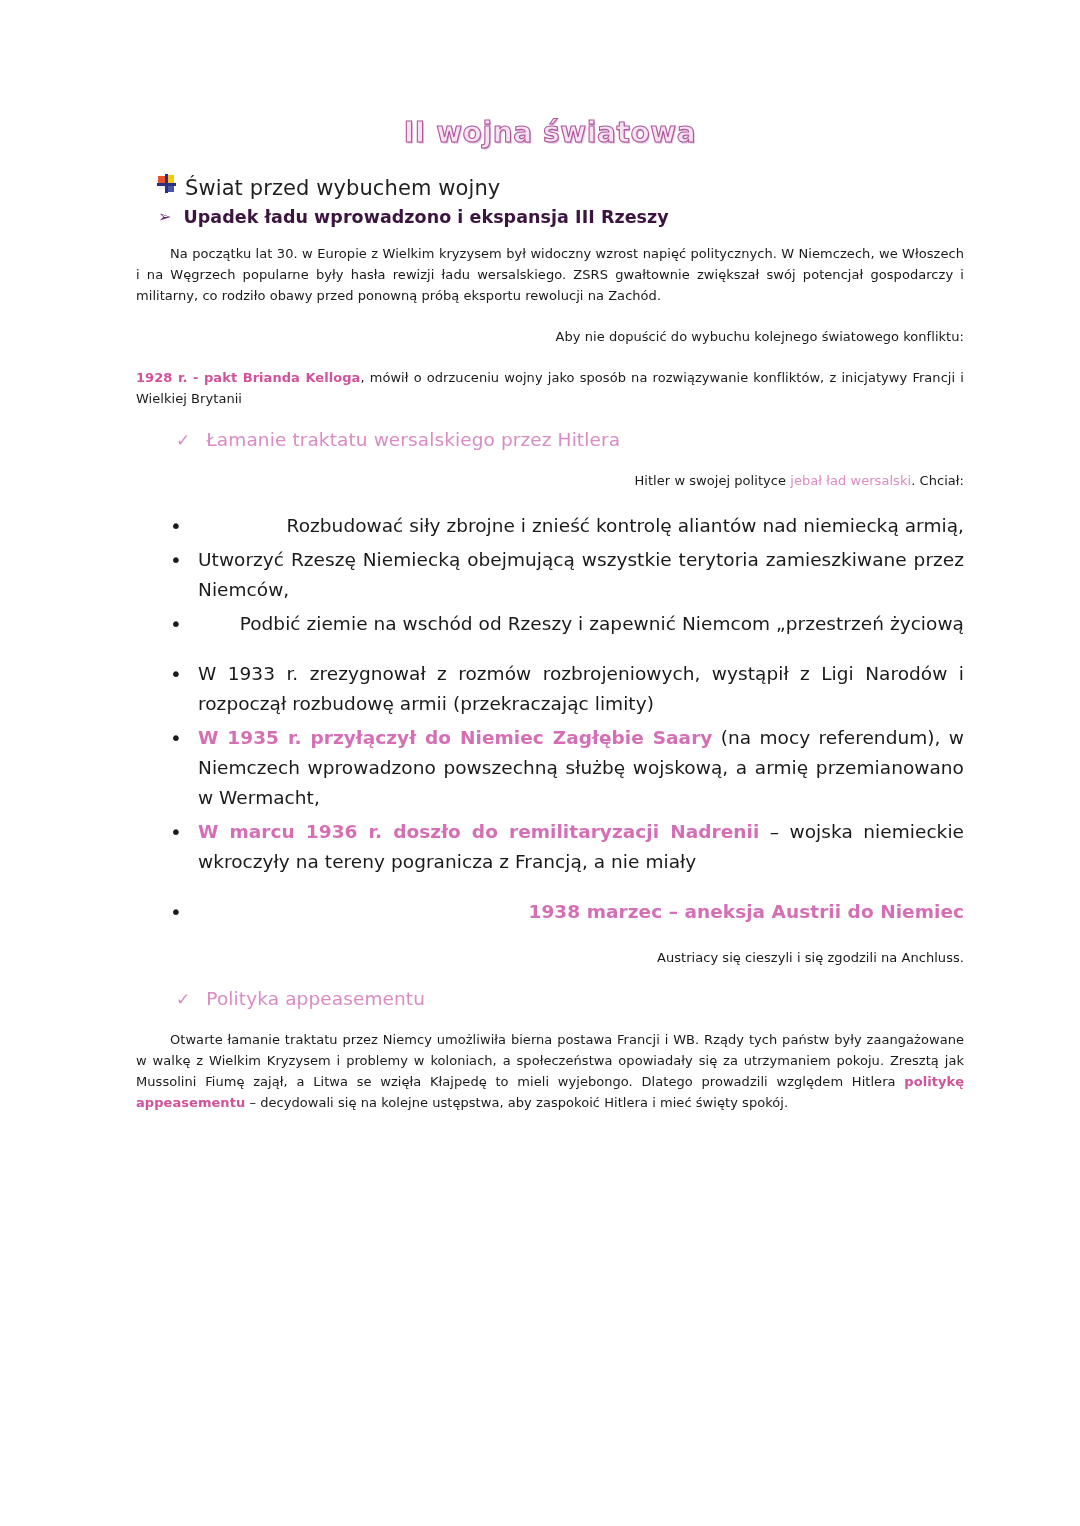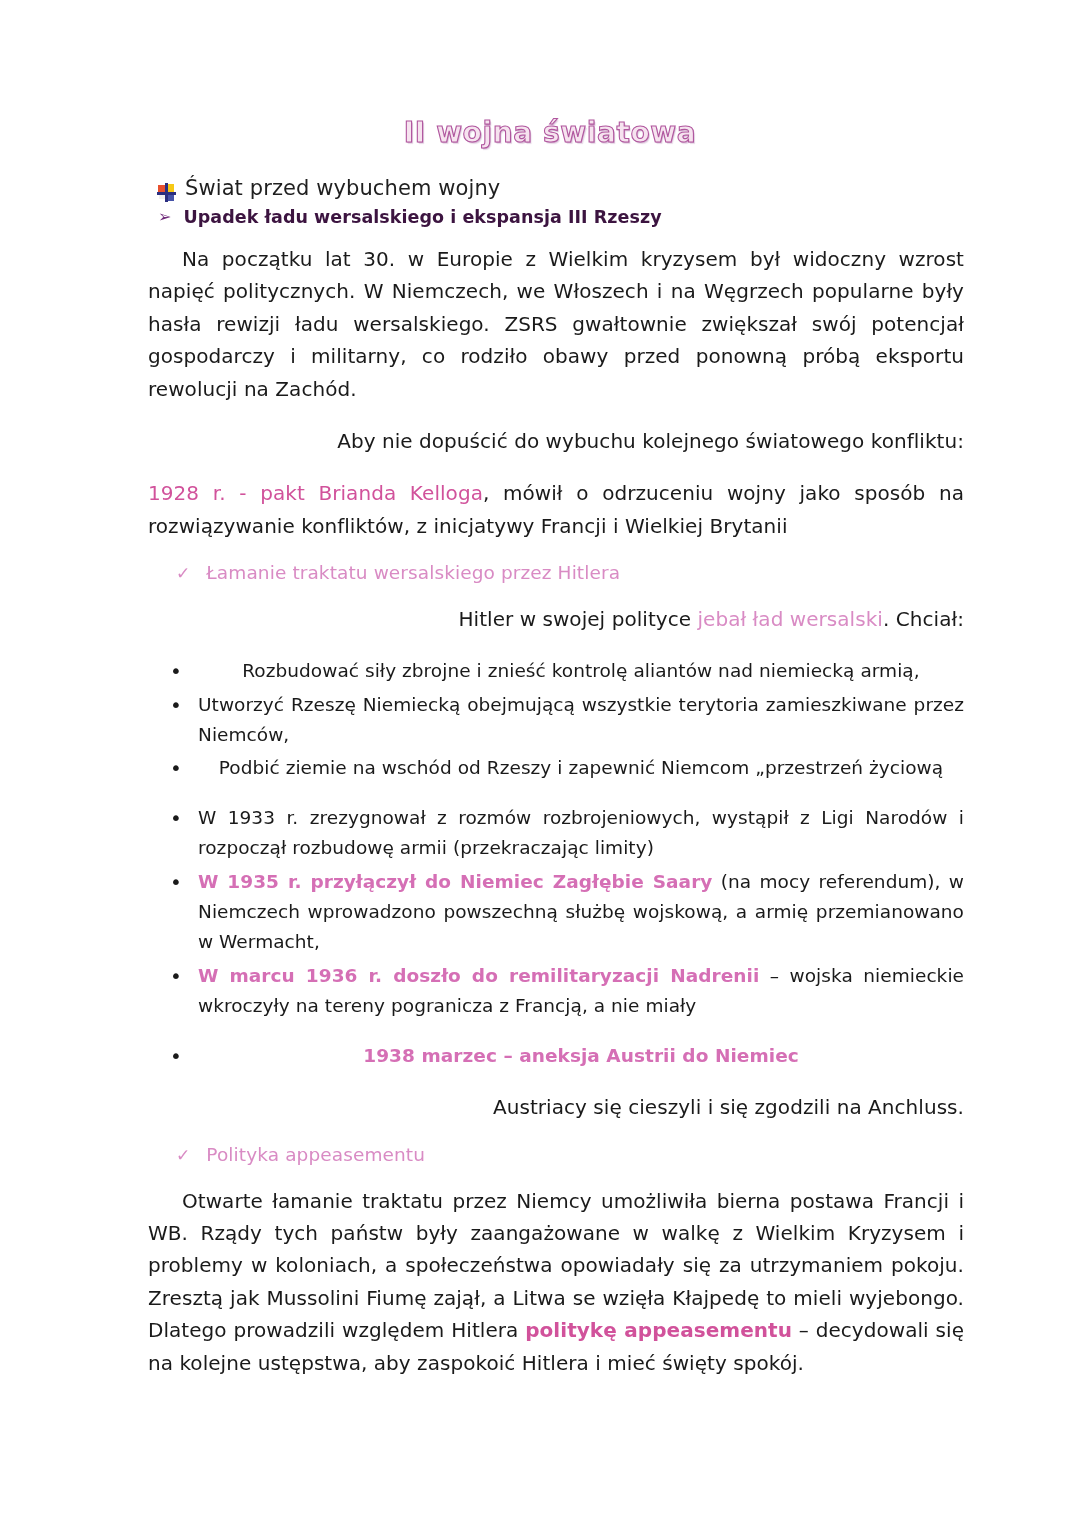--- a/index.html
+++ b/index.html
@@ -46,21 +46,21 @@
     color: #f6e3ef;
     -webkit-text-stroke: 1.1px #b0569e;
     text-shadow:
        0.8px 0.8px 0 rgba(150,60,140,0.30),
        1.6px 1.6px 1px rgba(120,40,120,0.18);
   }
 
   
   .h-lvl1 {
     display: flex;
-    align-items: flex-end;
+    align-items: flex-start;
     gap: 10px;
     margin: 0 0 6px 22px;
     font-size: 21px;
     font-weight: 400;
     color: #1f1f1f;
     letter-spacing: 0.1px;
   }
   .h-lvl1 .label { line-height: 1.25; }
 
   .icon-pinwheel {
@@ -112,33 +112,33 @@
   }
   .icon-check {
     color: #d98bc4;
     font-size: 17px;
     line-height: 1;
     flex: 0 0 auto;
   }
 
   
   p.para {
-    margin: 0 0 20px 12px;
-    font-size: 20px;
+    margin: 0 0 20px 0;
+    font-size: 13px;
     line-height: 1.62;
     text-align: justify;
     text-justify: inter-word;
     color: #1a1a1a;
     letter-spacing: 0.05px;
   }
   p.para.indent { text-indent: 34px; }
   p.para.flush  { text-align: right; }
 
   
-  .pink-bold   { color: #d1529b; font-weight: 400; }
+  .pink-bold   { color: #d1529b; font-weight: 700; }
   .pink-bold2  { color: #d56fb5; font-weight: 700; }
   .pink-light  { color: #d98bc4; font-weight: 400; }
   .pink-mid-b  { color: #d1529b; font-weight: 700; }
 
   
   ul.bl {
     list-style: none;
     margin: 0 0 20px 0;
     padding: 0;
   }
@@ -156,21 +156,21 @@
   ul.bl > li::before {
     content: "\2022";
     position: absolute;
     left: 34px;
     top: 0;
     font-size: 20px;
     line-height: 1.55;
     color: #1a1a1a;
   }
   ul.bl > li.spaced { margin-top: 20px; }
-  ul.bl > li.noj { text-align: center; }
+  ul.bl > li.noj { text-align: right; }
 </style>
 </head>
 <body>
 
 <div class="page">
   <div class="content">
 
     <h1 class="doc-title">II wojna światowa</h1>
 
     <div class="h-lvl1">
@@ -180,21 +180,21 @@
           <i class="pw-bl"></i>
           <i class="pw-br"></i>
         <i class="pw-vx"></i>
           <i class="pw-hz"></i>
       </span>
       <span class="label">Świat przed wybuchem wojny</span>
     </div>
 
     <div class="h-lvl2">
       <span class="icon-arrow">➢</span>
-      <span>Upadek ładu wersalskiego i ekspansja III Rzeszy</span>
+      <span>Upadek ładu wprowadzono i ekspansja III Rzeszy</span>
     </div>
 
     <p class="para indent">Na początku lat 30. w Europie z Wielkim kryzysem był widoczny wzrost napięć politycznych. W Niemczech, we Włoszech i na Węgrzech popularne były hasła rewizji ładu wersalskiego. ZSRS gwałtownie zwiększał swój potencjał gospodarczy i militarny, co rodziło obawy przed ponowną próbą eksportu rewolucji na Zachód.</p>
 
     <p class="para flush">Aby nie dopuścić do wybuchu kolejnego światowego konfliktu:</p>
 
     <p class="para"><span class="pink-bold">1928 r. - pakt Brianda Kelloga</span><span>, mówił o odrzuceniu wojny jako sposób na rozwiązywanie konfliktów, z inicjatywy Francji i Wielkiej Brytanii</span></p>
 
 
     <div class="h-check">

